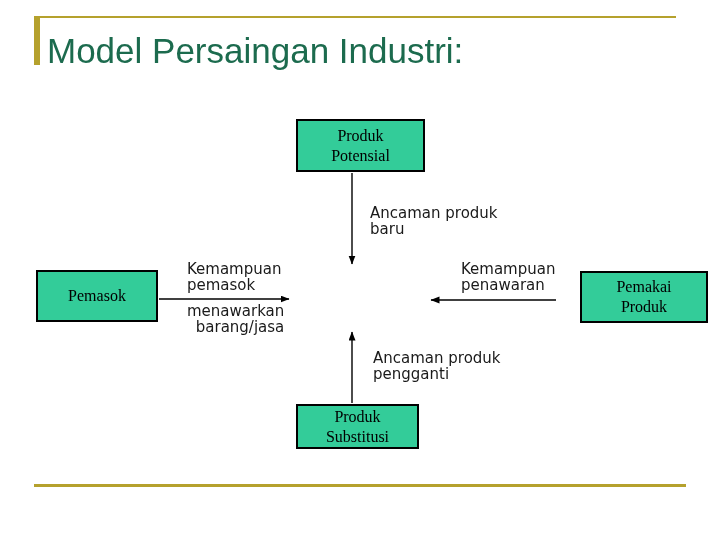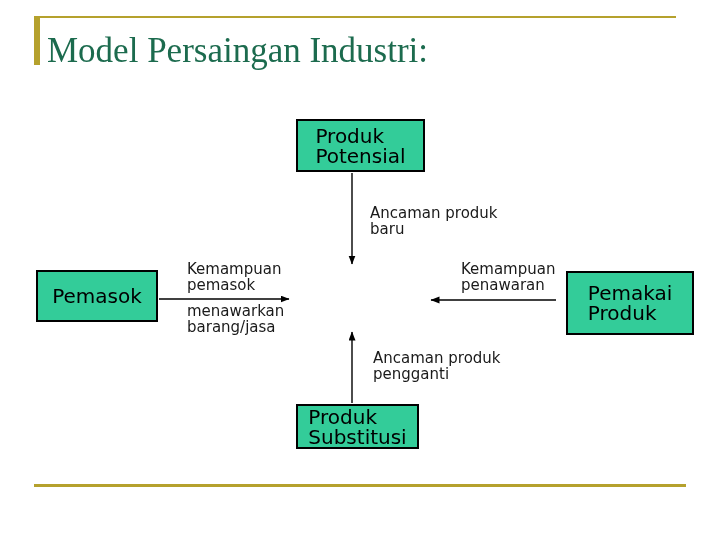--- a/index.html
+++ b/index.html
@@ -27,56 +27,57 @@
     position:absolute;left:34px;top:16px;width:6px;height:49px;
     background:var(--accent-gold);
   }
   .bottom-rule{
     position:absolute;left:34px;top:484px;width:652px;height:3px;
     background:var(--accent-gold);
   }
   
   .title{
     position:absolute;left:47px;top:30px;width:620px;
-    font-family:Liberation Serif, serif;
+    font-family:Liberation Sans, sans-serif;
     font-size:35px;line-height:42px;font-weight:400;
     color:var(--title-green);
     white-space:nowrap;
   }
   
   .dbox{
     position:absolute;
     background:var(--box-fill);
     border:2px solid var(--box-border);
     box-sizing:border-box;
     display:flex;align-items:center;justify-content:center;
-    font-size:20px;line-height:20px;color:#000;
+    text-align:center;
+    font-size:16px;line-height:20px;color:#000;font-family:Liberation Serif, serif;
   }
   .dbox .dbox-label{white-space:pre-line;}
   .box-produk-potensial{left:296px;top:119px;width:129px;height:53px;}
   .box-pemasok        {left:36px; top:270px;width:122px;height:52px;}
   .box-persaingan     {left:296px;top:270px;width:128px;height:55px;}
-  .box-pemakai        {left:566px;top:271px;width:128px;height:64px;}
+  .box-pemakai        {left:580px;top:271px;width:128px;height:52px;}
   .box-substitusi     {left:296px;top:404px;width:123px;height:45px;}
   
   .connectors{
     position:absolute;left:0;top:0;width:720px;height:540px;
     pointer-events:none;
   }
   .connectors line{stroke:var(--connector);stroke-width:1.4;}
   
   .edge-label{
     position:absolute;
     font-size:15px;line-height:15.5px;
     color:var(--label-ink);
     white-space:pre-line;
   }
   .lbl-ancaman-baru       {left:370px;top:206px;}
   .lbl-kemampuan-pemasok  {left:187px;top:262px;}
-  .lbl-menawarkan         {left:187px;top:304px;}
+  .lbl-menawarkan         {left:187px;top:304px;text-align:right;}
   .lbl-kemampuan-penawaran{left:461px;top:262px;}
   .lbl-ancaman-pengganti  {left:373px;top:351px;}
 </style>
 </head>
 <body>
 
 <div class="slide">
 
   <div class="top-rule"></div>
   <div class="accent-bar"></div>

